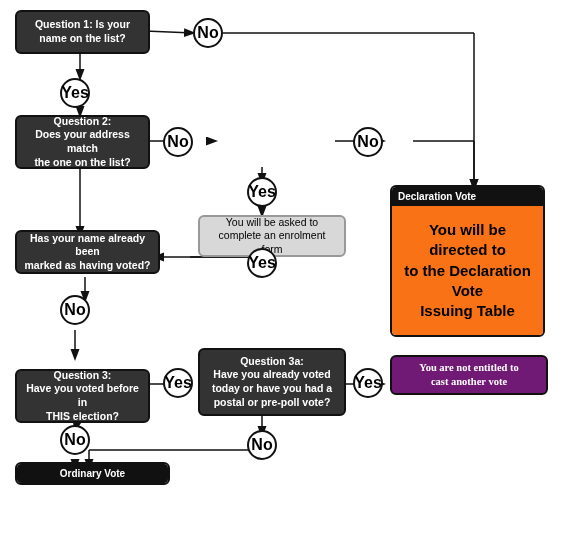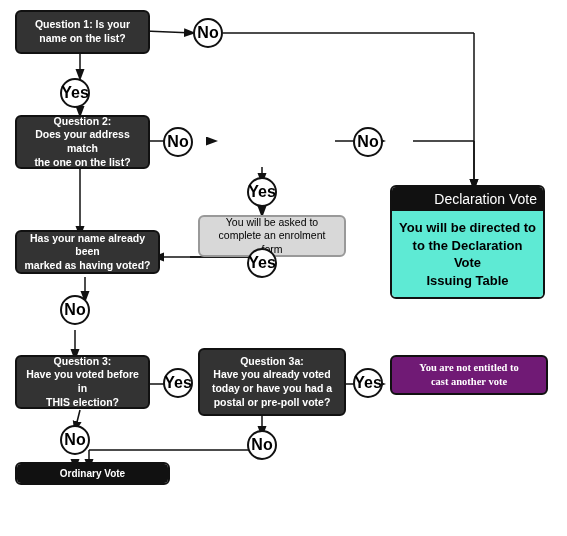--- a/index.html
+++ b/index.html
@@ -175,33 +175,33 @@
 
   <div class="circle-node" style="left:247px; top:248px;">
     <span>Yes</span>
   </div>
 
   <div class="node node-dark" style="left:15px; top:230px; width:145px; height:44px;">
     <span>Has your name already been<br>marked as having voted?</span>
   </div>
 
   <div style="position:absolute; left:390px; top:185px; width:155px; border:2px solid #111; border-radius:6px; overflow:hidden;">
-    <div style="background:#111; color:#fff; font-weight:normal; padding:4px 6px; font-size:14px; text-align:right;">
+    <div style="background:#111; color:#fff; font-weight:bold; padding:4px 6px; font-size:10px; text-align:left;">
       Declaration Vote
     </div>
-    <div style="background:#5eead4; color:#000; font-weight:bold; padding:8px 6px; font-size:13px; text-align:center; line-height:1.35;">
+    <div style="background:#f97316; color:#000; font-weight:bold; padding:14px 6px; font-size:15px; text-align:center; line-height:1.35;">
       You will be directed to<br>to the Declaration Vote<br>Issuing Table
     </div>
   </div>
 
   <div class="circle-node" style="left:60px; top:295px;">
     <span>No</span>
   </div>
 
-  <div class="node node-dark" style="left:15px; top:355px; width:135px; height:54px;">
+  <div class="node node-dark" style="left:15px; top:369px; width:135px; height:54px;">
     <span>Question 3:<br>Have you voted before in<br>THIS election?</span>
   </div>
 
   <div class="circle-node" style="left:163px; top:368px;">
     <span>Yes</span>
   </div>
 
   <div class="node node-dark" style="left:198px; top:348px; width:148px; height:68px;">
     <span>Question 3a:<br>Have you already voted<br>today or have you had a<br>postal or pre-poll vote?</span>
   </div>

